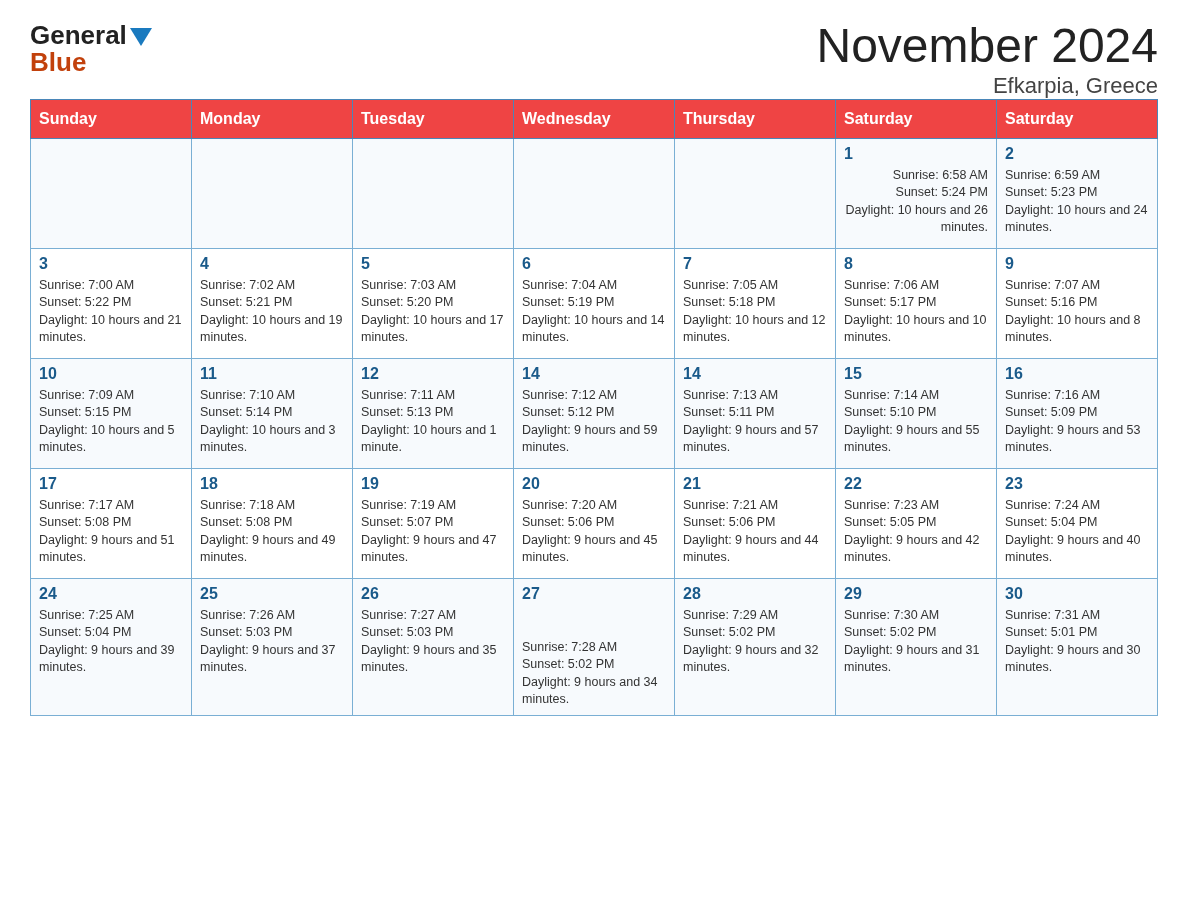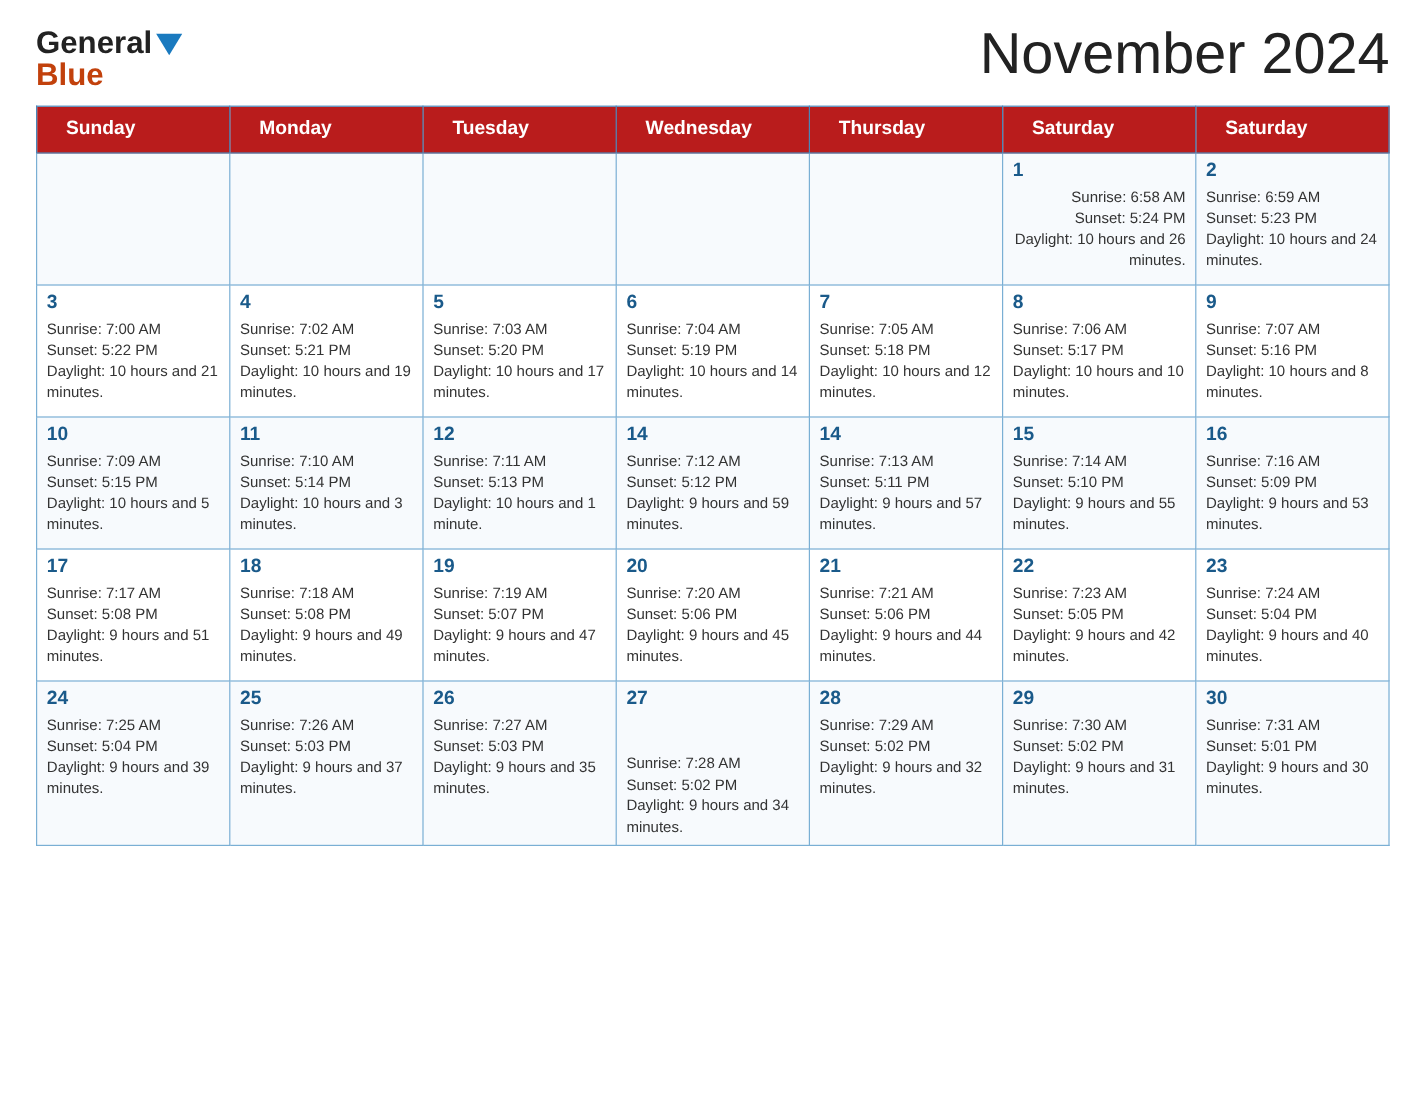--- a/index.html
+++ b/index.html
@@ -8,21 +8,20 @@
       background: #fff;
       color: #222;
       width: 1188px;
       min-height: 918px;
       padding: 20px 30px;
     }
     .header {
       display: flex;
       justify-content: space-between;
       align-items: flex-start;
-      margin-bottom: 10px;
     }
     .title-area {
       text-align: right;
     }
     .title-area h1 {
       font-size: 48px;
       font-weight: 300;
       color: #222;
       line-height: 1.1;
     }
@@ -30,25 +29,25 @@
       font-size: 22px;
       font-weight: normal;
       color: #444;
     }
     .calendar {
       width: 100%;
       border-collapse: collapse;
       border: 1px solid #4a86b8;
     }
     .calendar thead tr th {
-      background: #b91c1c;
+      background: #ef4444;
       color: #fff;
       font-size: 16px;
       font-weight: bold;
-      padding: 10px 24px;
+      padding: 10px 8px;
       text-align: left;
       border: 1px solid #4a86b8;
     }
     .calendar tbody tr td {
       vertical-align: top;
       border: 1px solid #7aafd4;
       padding: 6px 8px;
       width: calc(100% / 7);
       min-height: 110px;
       height: 110px;
@@ -95,20 +94,21 @@
     <div style="display:flex;align-items:center;">
       <span class="logo-line1">General</span>
       <svg width="22" height="18" viewBox="0 0 22 18" style="margin-left:3px;margin-top:2px;">
         <polygon points="0,0 22,0 11,18" fill="#1a7abf"></polygon>
       </svg>
     </div>
     <div class="logo-line2">Blue</div>
   </div>
   <div class="title-area">
     <h1>November 2024</h1>
+    <h2>Efkarpia, Greece</h2>
   </div>
 </div>
 
 <table class="calendar">
   <thead>
     <tr>
     <th>Sunday</th>
         <th>Monday</th>
         <th>Tuesday</th>
         <th>Wednesday</th>

